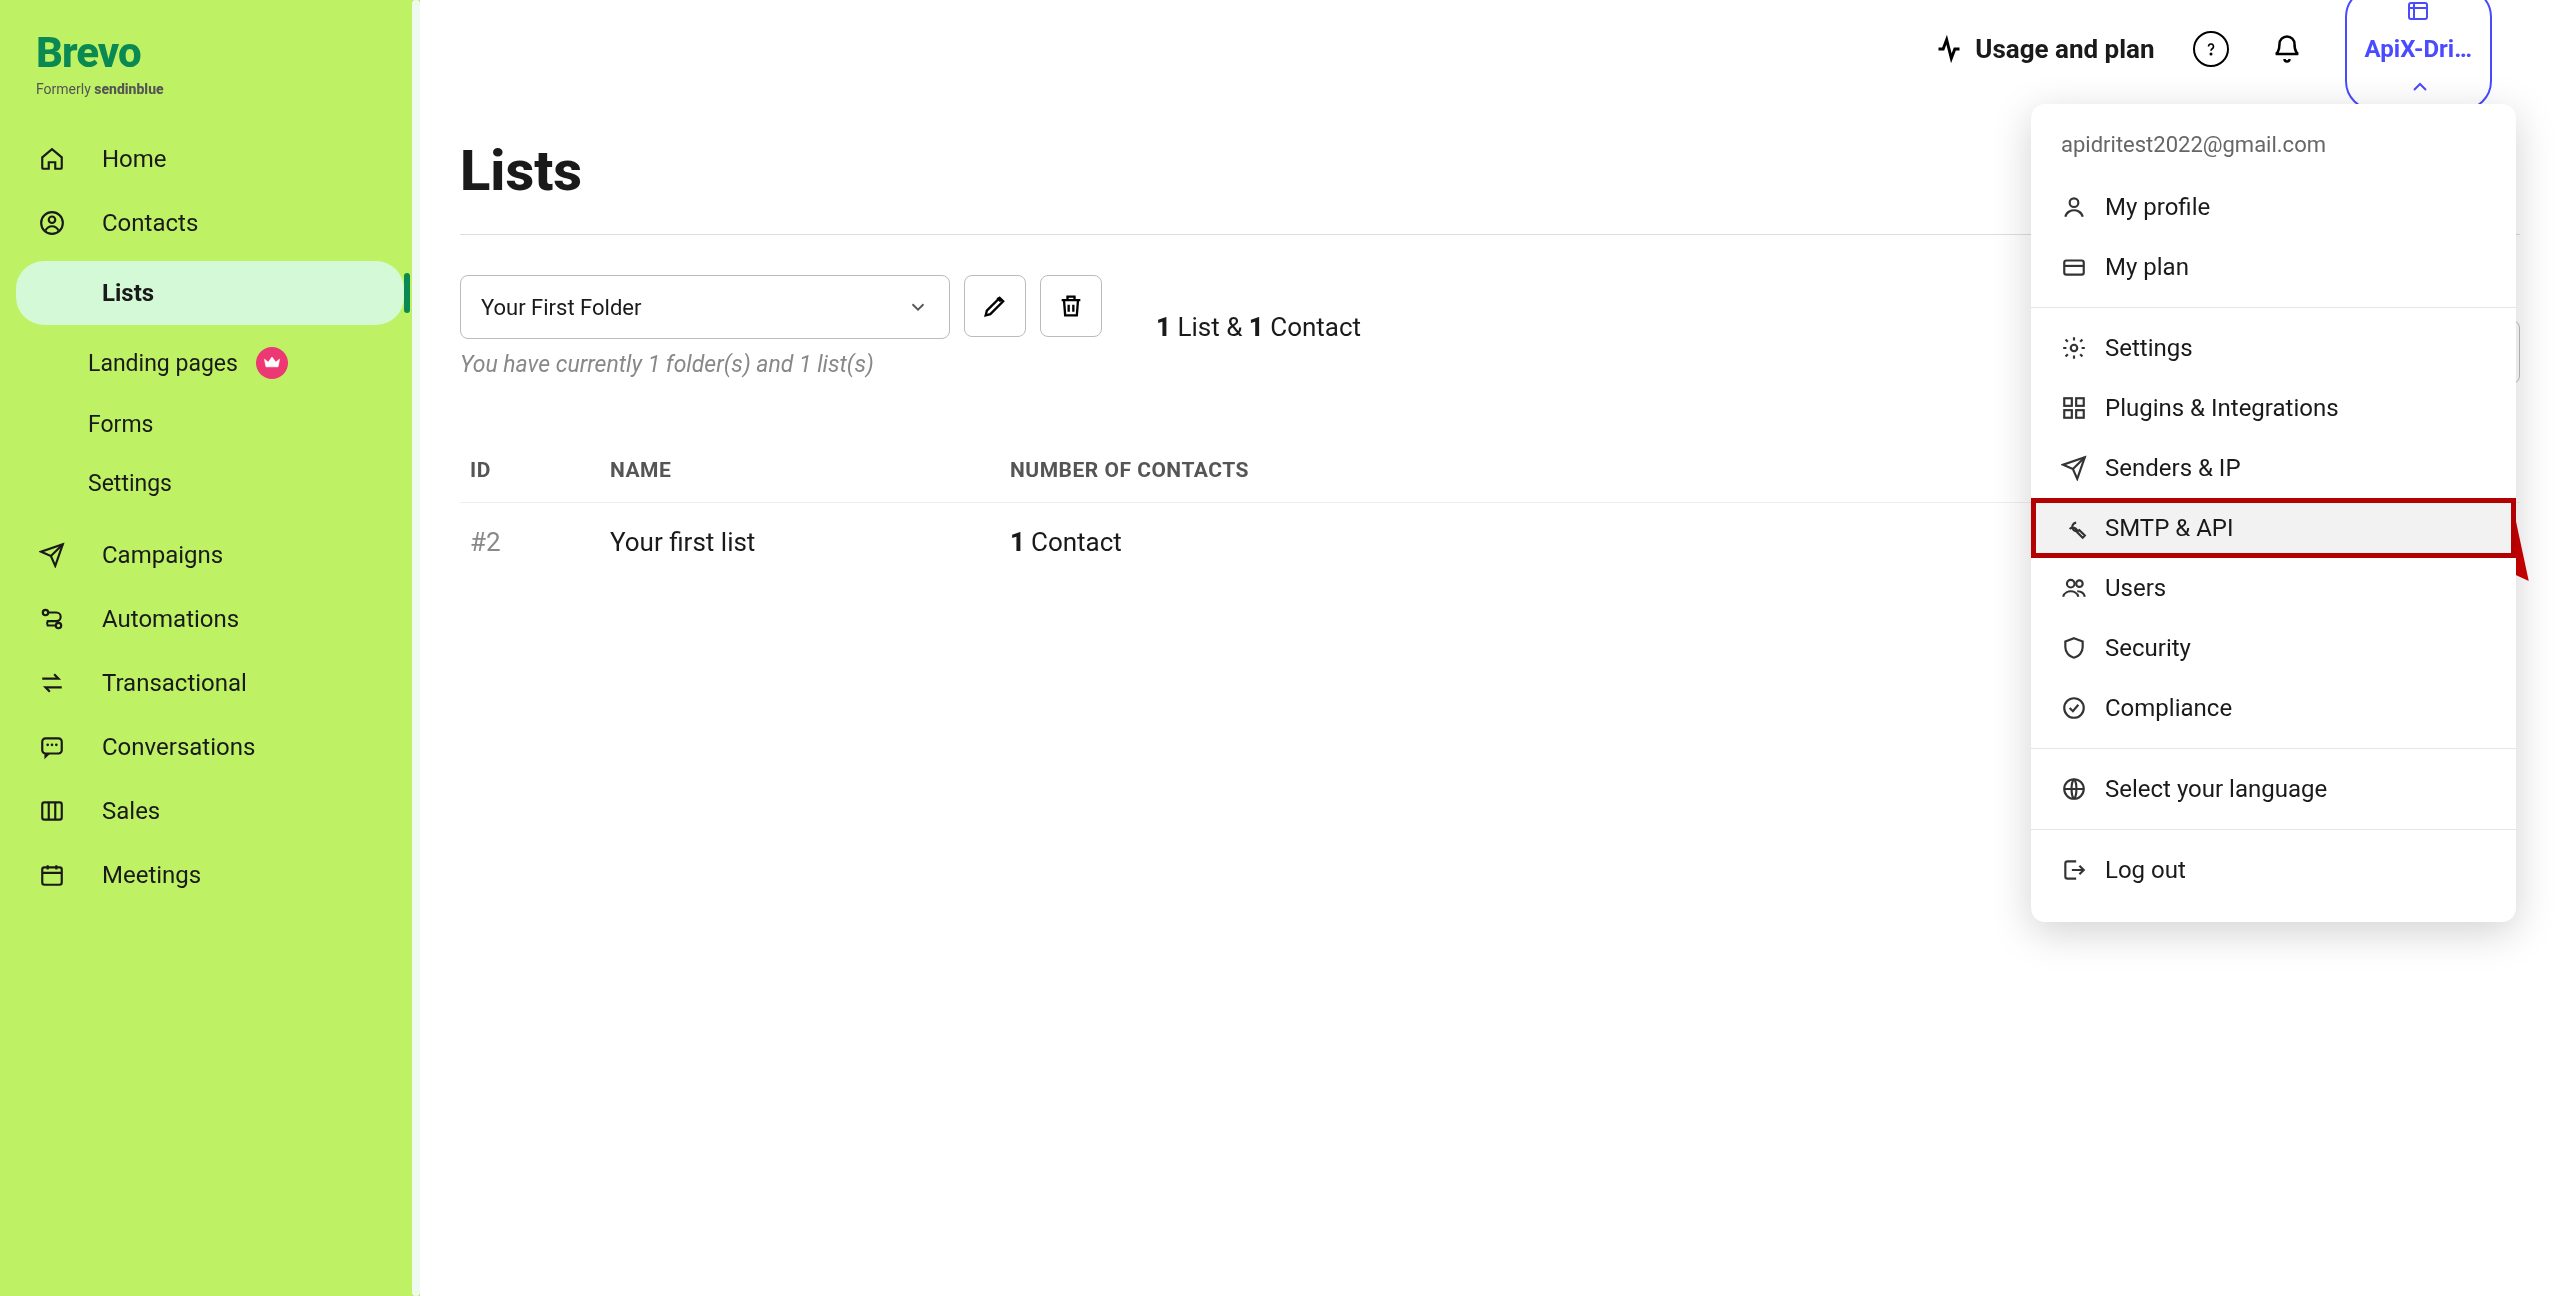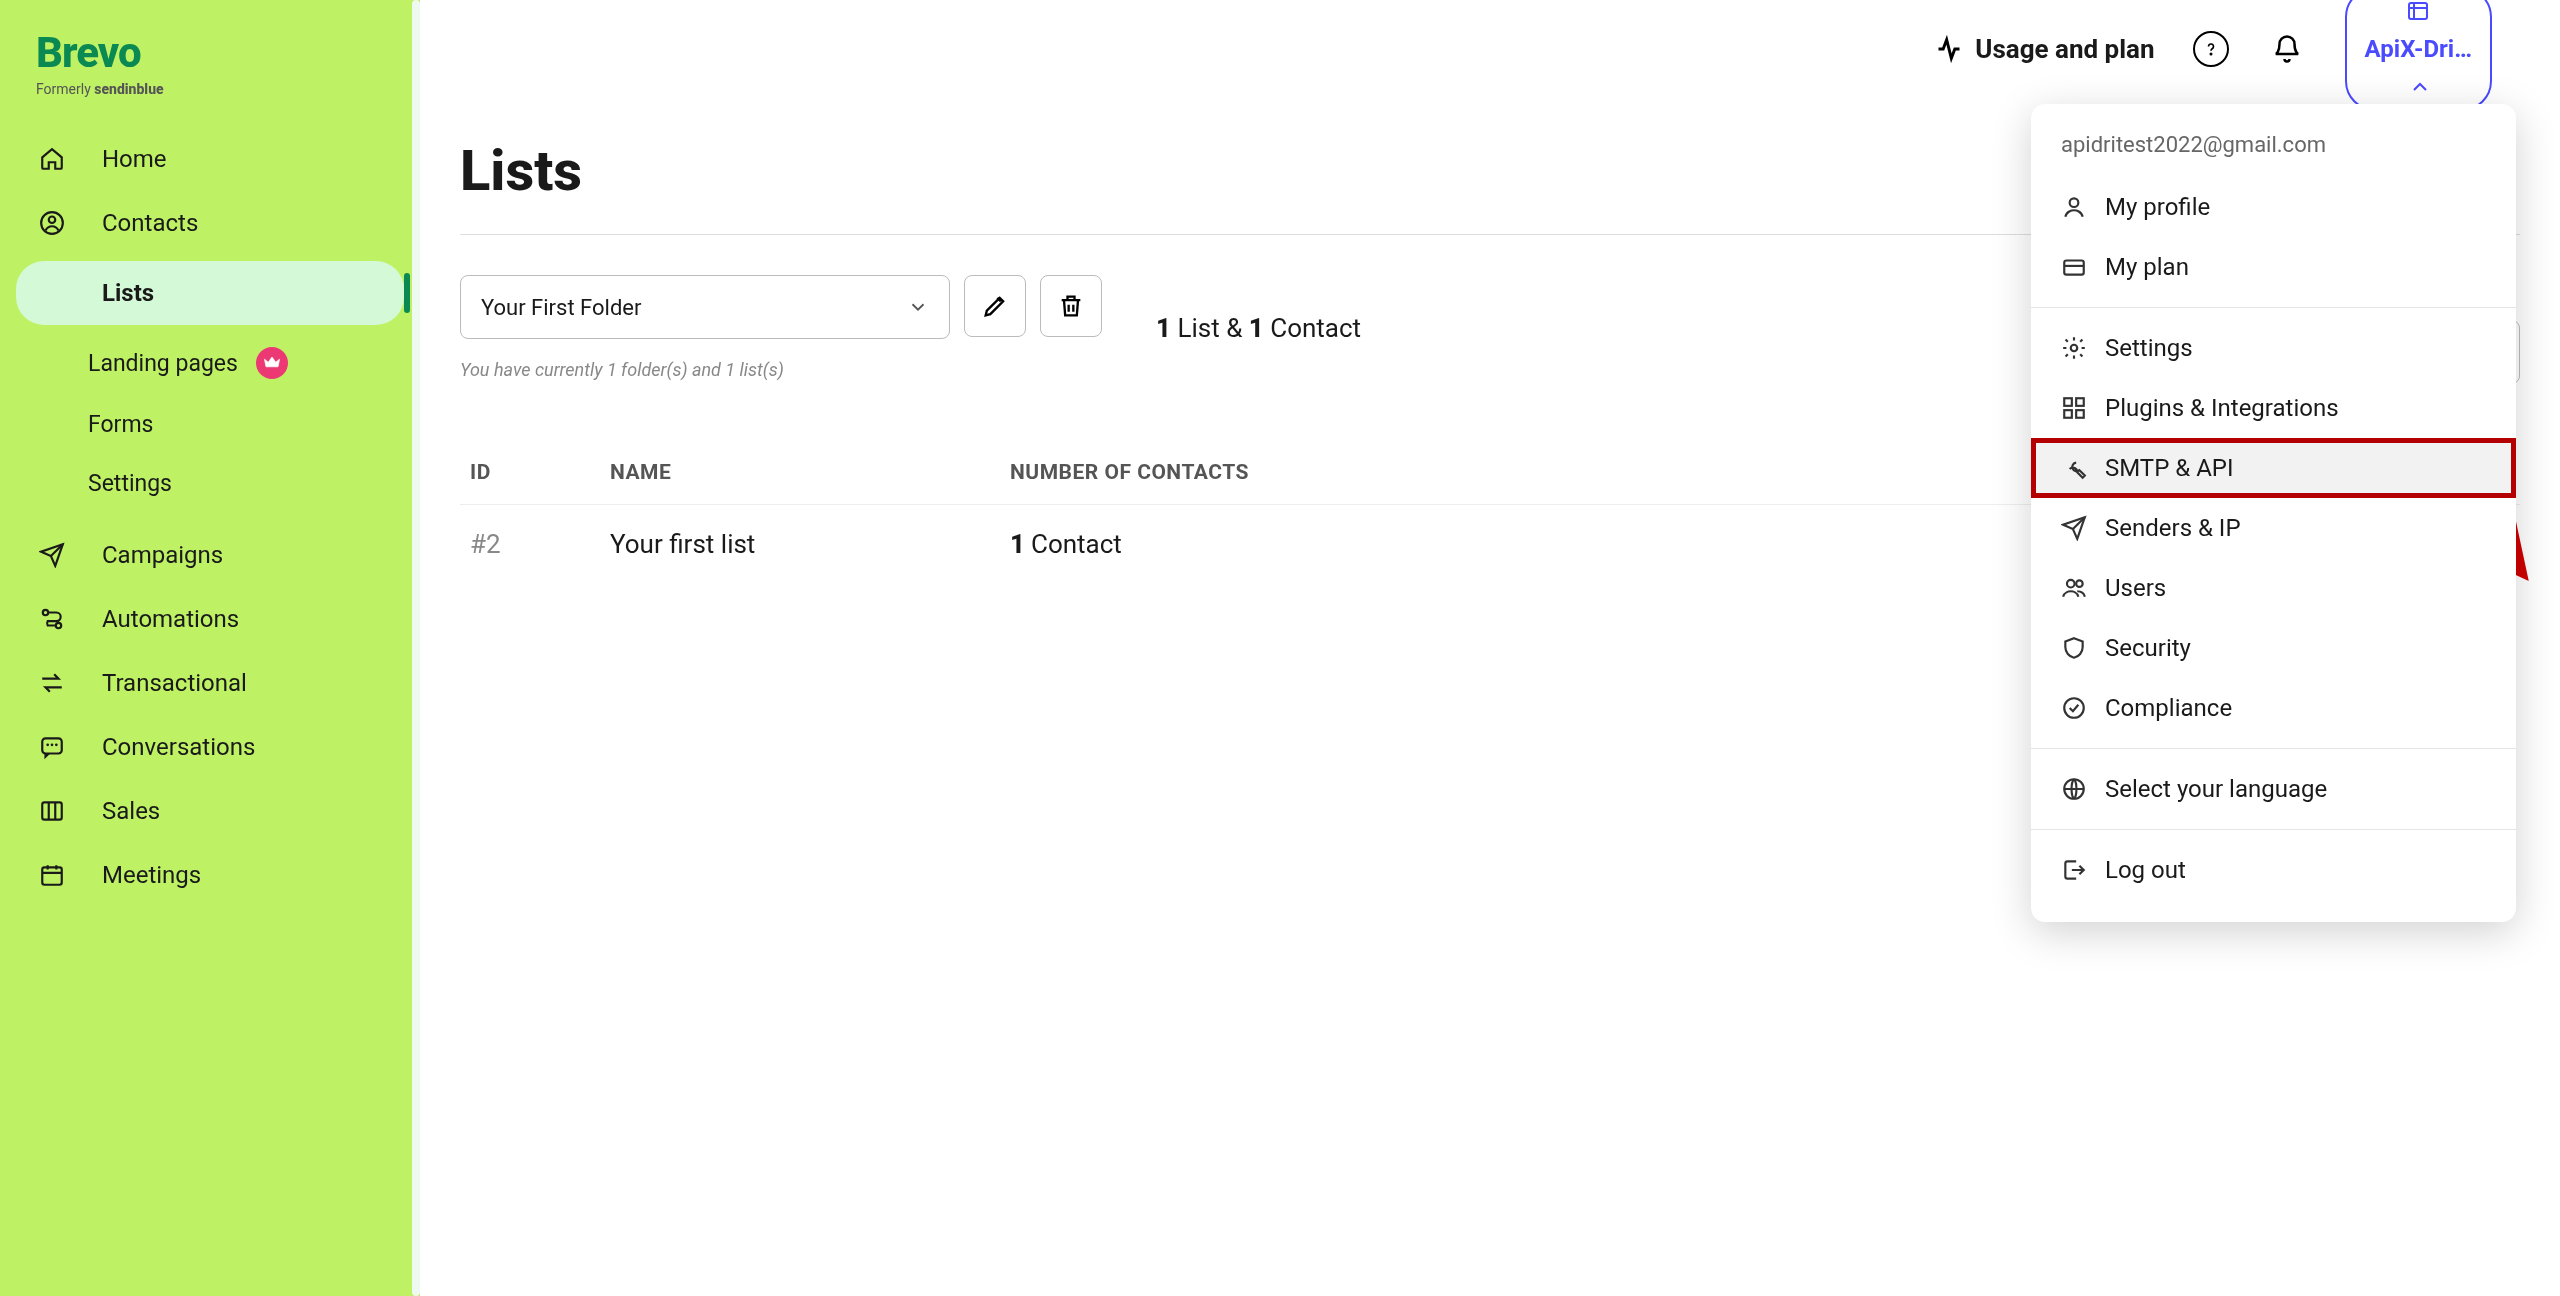--- a/index.html
+++ b/index.html
@@ -137,21 +137,21 @@
   .icon-btn {
     width:62px; height:62px;
     border:1.5px solid #bbb;
     border-radius:8px;
     display:flex; align-items:center; justify-content:center;
     cursor:pointer;
   }
   .icon-btn svg { width:28px; height:28px; stroke:#000; stroke-width:2; fill:none;}
   .list-count { font-size:26px; margin-left:40px; align-self:center;}
   .list-count b { font-weight:800;}
-  .folder-sub { font-size:18px; font-style:italic; color:#888; margin-top:20px;}
+  .folder-sub { font-size:23px; font-style:italic; color:#888; margin-top:12px;}
 
   .search-box {
     position:absolute;
     right: 40px;
     top: 320px;
     width: 280px;
     height:64px;
     border:1.5px solid #bbb;
     border-radius:8px;
     padding:0 20px;
@@ -411,32 +411,32 @@
       </div>
       <div class="dd-item">
         <svg viewBox="0 0 24 24">
             <rect x="3" y="3" width="7" height="7"></rect>
             <rect x="14" y="3" width="7" height="7"></rect>
             <rect x="3" y="14" width="7" height="7"></rect>
             <rect x="14" y="14" width="7" height="7"></rect>
           </svg>
         <span>Plugins &amp; Integrations</span>
       </div>
-      <div class="dd-item highlight">
-        <svg viewBox="0 0 24 24">
-            <path d="M14 7a4 4 0 1 0 3 7l5 5-2 2-5-5a4 4 0 0 0-7-3"></path>
-          </svg>
-        <span>SMTP &amp; API</span>
-      </div>
       <div class="dd-item">
         <svg viewBox="0 0 24 24">
             <path d="M22 2L11 13"></path>
             <path d="M22 2l-7 20-4-9-9-4z"></path>
           </svg>
         <span>Senders &amp; IP</span>
+      </div>
+      <div class="dd-item highlight">
+        <svg viewBox="0 0 24 24">
+            <path d="M14 7a4 4 0 1 0 3 7l5 5-2 2-5-5a4 4 0 0 0-7-3"></path>
+          </svg>
+        <span>SMTP &amp; API</span>
       </div>
       <div class="dd-item">
         <svg viewBox="0 0 24 24">
             <circle cx="9" cy="8" r="3.5"></circle>
             <path d="M2 20c1-4 5-5 7-5s6 1 7 5"></path>
             <circle cx="17" cy="8" r="3"></circle>
             <path d="M15 15c3 0 6 1 7 5"></path>
           </svg>
         <span>Users</span>
       </div>

